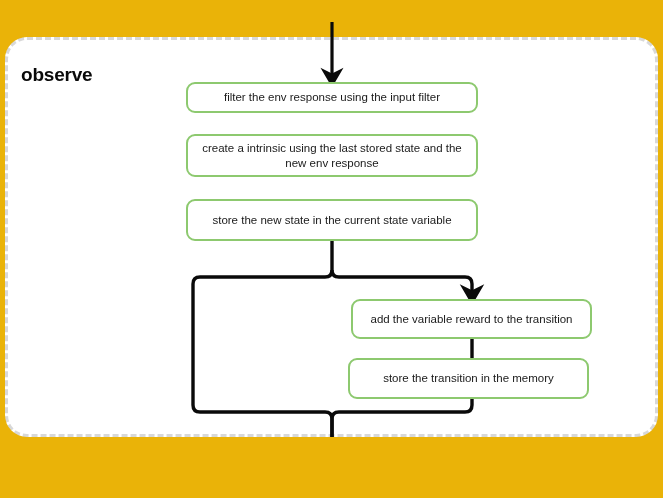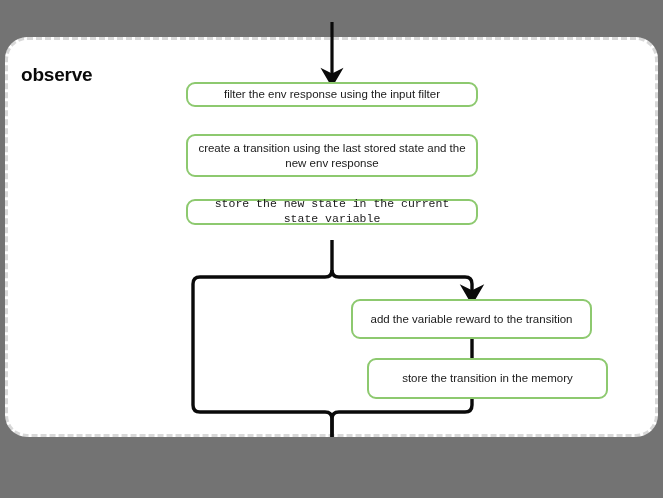--- a/index.html
+++ b/index.html
@@ -5,21 +5,21 @@
 <style>
   html, body {
     margin: 0;
     padding: 0;
     background: #000000;
   }
   #canvas {
     position: relative;
     width: 663px;
     height: 498px;
-    background: #737373;
+    background: #eab308;
     overflow: hidden;
     font-family: "Liberation Sans", sans-serif;
   }
   
   #panel {
     position: absolute;
     left: 5px;
     top: 37px;
     width: 653px;
     height: 400px;
@@ -59,25 +59,25 @@
     align-items: center;
     justify-content: center;
     text-align: center;
     color: #1a1a1a;
     font-size: 11.5px;
     line-height: 1.28;
     padding: 2px 9px;
   }
   .node-label { display: block; }
 
-  #node-filter        { left: 186px; top: 82px;  width: 292px; height: 25px; }
+  #node-filter        { left: 186px; top: 82px;  width: 292px; height: 31px; }
   #node-create        { left: 186px; top: 134px; width: 292px; height: 43px; }
-  #node-store-state   { left: 186px; top: 199px; width: 292px; height: 26px; font-family: Liberation Mono, monospace; }
+  #node-store-state   { left: 186px; top: 199px; width: 292px; height: 42px; }
   #node-intrinsic     { left: 351px; top: 299px; width: 241px; height: 40px; }
-  #node-store-memory  { left: 367px; top: 358px; width: 241px; height: 41px; }
+  #node-store-memory  { left: 348px; top: 358px; width: 241px; height: 41px; }
 
   
   #cond-label {
     position: absolute;
     left: 345px;
     top: 257px;
     font-size: 11px;
     font-weight: bold;
     color: #0a0a0a;
     white-space: nowrap;
@@ -112,21 +112,21 @@
     <path d="M 472 399 L 472 405 Q 472 412 465 412 L 339 412 Q 332 412 332 419 L 332 437" fill="none" stroke="#0a0a0a" stroke-width="3.4"></path>
 
     <path d="M 193 405 Q 193 412 200 412 L 325 412 Q 332 412 332 419 L 332 437" fill="none" stroke="#0a0a0a" stroke-width="3.4"></path>
   </svg>
 
   <div class="node" id="node-filter">
     <span class="node-label">filter the env response using the input filter</span>
   </div>
 
   <div class="node" id="node-create">
-    <span class="node-label">create a transition using the last stored state and the new env response</span>
+    <span class="node-label">create a intrinsic using the last stored state and the new env response</span>
   </div>
 
   <div class="node" id="node-store-state">
     <span class="node-label">store the new state in the current state variable</span>
   </div>
 
 
   <div class="node" id="node-intrinsic">
     <span class="node-label">add the variable reward to the transition</span>
   </div>

